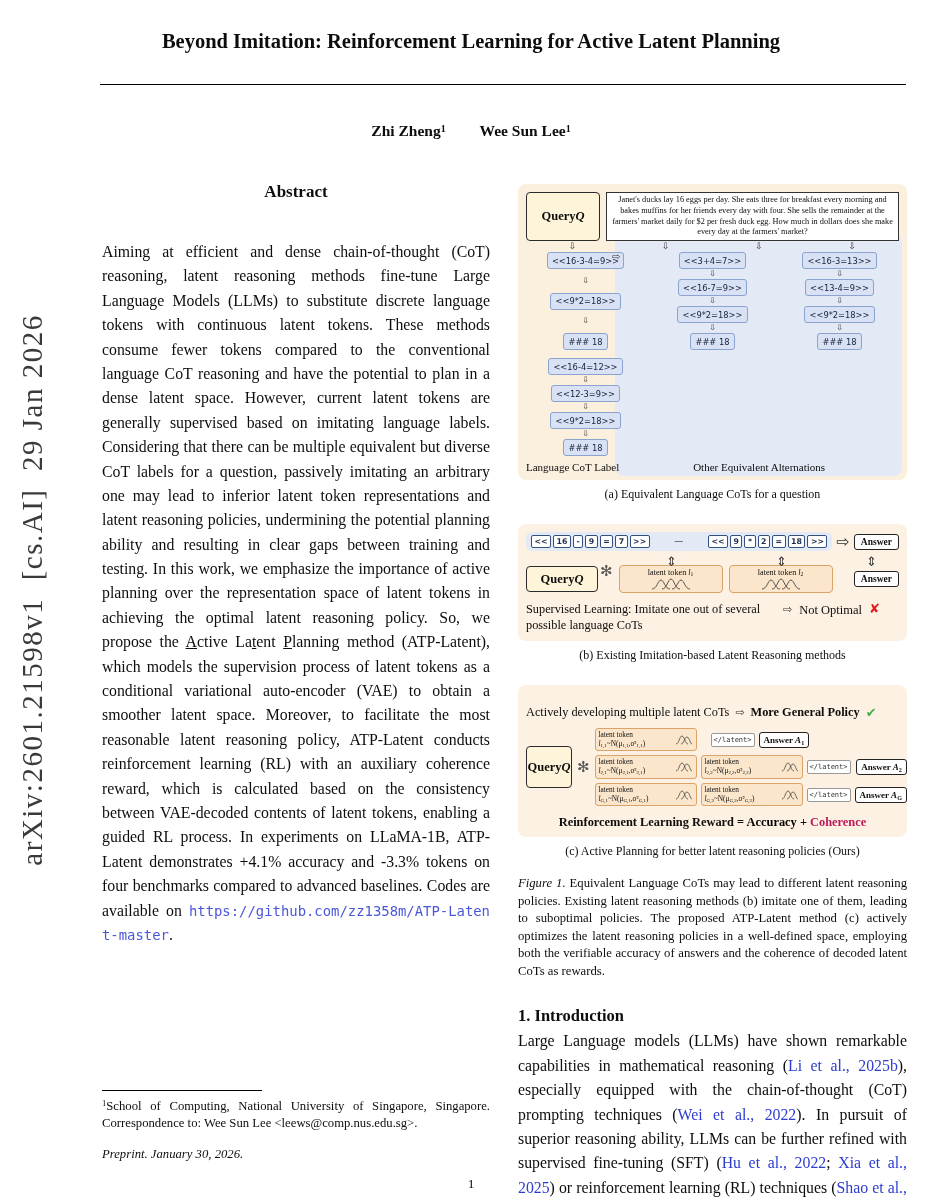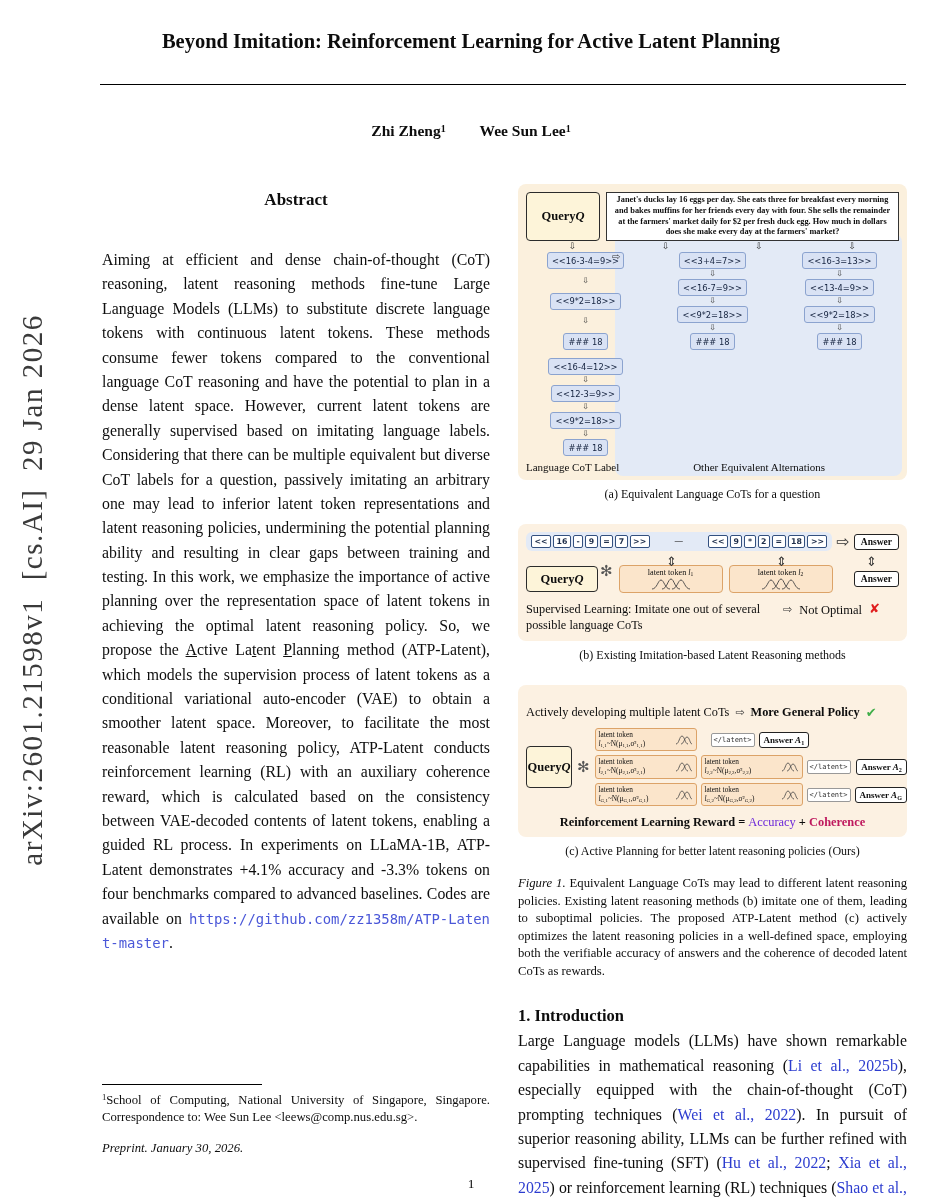--- a/index.html
+++ b/index.html
@@ -19,33 +19,33 @@
     position:absolute; top:30px; left:90px; width:762px; text-align:center;
     font-size:20.5px; font-weight:bold;
   }
   .title-rule{ position:absolute; top:84px; left:100px; width:806px; border-top:1.6px solid #000; }
   .authors{ position:absolute; top:122px; left:0; width:942px; text-align:center; font-size:15.5px; font-weight:bold; }
   .authors sup{ font-size:10px; }
   .author-2{ margin-left:30px; }
   
   .col-left{ position:absolute; left:102px; top:182px; width:388px; height:990px; }
   .col-right{ position:absolute; left:518px; top:182px; width:389px; }
-  .abs-heading{ text-align:center; font-size:17px; font-weight:bold; margin:8px 0 38px; }
+  .abs-heading{ text-align:center; font-size:17px; font-weight:bold; margin:0 0 38px; }
   .abs-body{ font-size:15.8px; line-height:1.545; text-align:justify; hyphens:auto; }
-  .footnote-block{ position:absolute; left:0; bottom:16px; width:100%; }
+  .footnote-block{ position:absolute; left:0; bottom:10px; width:100%; }
   .footnote-rule{ width:160px; border-top:1.2px solid #000; margin-bottom:7px; }
   .footnote-text{ font-size:12.7px; line-height:1.33; text-align:justify; }
   .preprint-note{ margin-top:15px; font-size:12.7px; font-style:italic; }
   
   .bi{ font-weight:bold; font-style:italic; }
   .it{ font-style:italic; }
   .ul{ text-decoration:underline; }
   .cite{ color:#2c3ccf; }
   .link{ color:#4a57d8; font-family:"DejaVu Sans Mono",monospace; font-size:0.88em; word-break:break-all; }
-  .acc{ color:#6d28d9; font-weight:normal; }
+  .acc{ color:#000000; font-weight:bold; }
   .coh{ color:#be185d; font-weight:bold; }
   sub{ font-size:0.68em; vertical-align:-0.25em; line-height:0; }
   sup{ font-size:0.68em; vertical-align:0.45em; line-height:0; }
   .ic{ font-family:"DejaVu Sans",sans-serif; color:#333; line-height:1; }
   
   .q-box{
     background:#fdf4d9; border:1.6px solid #2b2b2b; border-radius:4px;
     font-weight:bold; font-size:12.5px; display:flex; align-items:center; justify-content:center;
     text-align:center; flex:0 0 auto;
   }
@@ -59,21 +59,21 @@
   }
   .lt-label{ font-size:8.2px; line-height:1.1; white-space:nowrap; }
   .model-icon{ font-size:15px; color:#555; flex:0 0 auto; }
   .subcap{ text-align:center; font-size:12px; margin-top:7px; }
   
   .panel-a{ position:relative; background:#fbf0dd; border-radius:8px; padding:8px 8px 7px; margin-top:2px; }
   .pa-blue{ position:absolute; left:97px; top:50px; right:5px; bottom:4px; background:#e3eaf6; border-radius:8px; }
   .pa-qrow{ position:relative; z-index:1; display:flex; gap:6px; align-items:stretch; }
   .pa-qrow .q-box{ width:74px; }
   .pa-question{
-    flex:1; background:#fff; border:1.3px solid #333; font-size:8.3px; font-weight:bold;
+    flex:1; background:#fff; border:1.3px solid #333; font-size:8.3px; font-weight:normal;
     line-height:1.3; padding:2px 5px; text-align:center;
   }
   .pa-arrow-row{ position:relative; z-index:1; display:grid; grid-template-columns:repeat(4,1fr); margin:1px 0; }
   .pa-arrow-row .ic{ text-align:center; font-size:9px; }
   .pa-harrow{ position:absolute; z-index:2; left:94px; top:68px; font-size:10px; }
   .pa-cols{ position:relative; z-index:1; display:grid; grid-template-columns:repeat(3,1fr); gap:8px; }
   .pa-col{ display:flex; flex-direction:column; align-items:center; gap:1px; }
   .pa-col1{ justify-content:space-between; }
   .cot-box{
     background:#d9e2f4; border:1px solid #8ba3cf; border-radius:3px;

